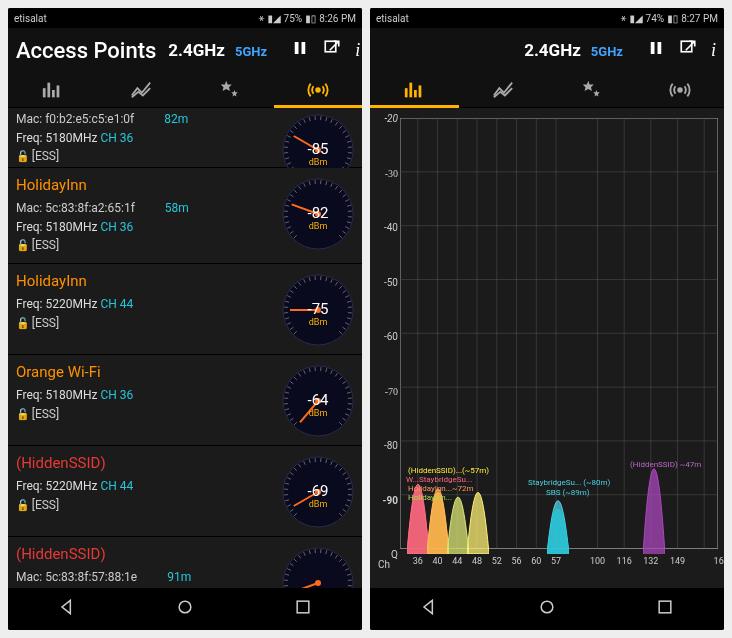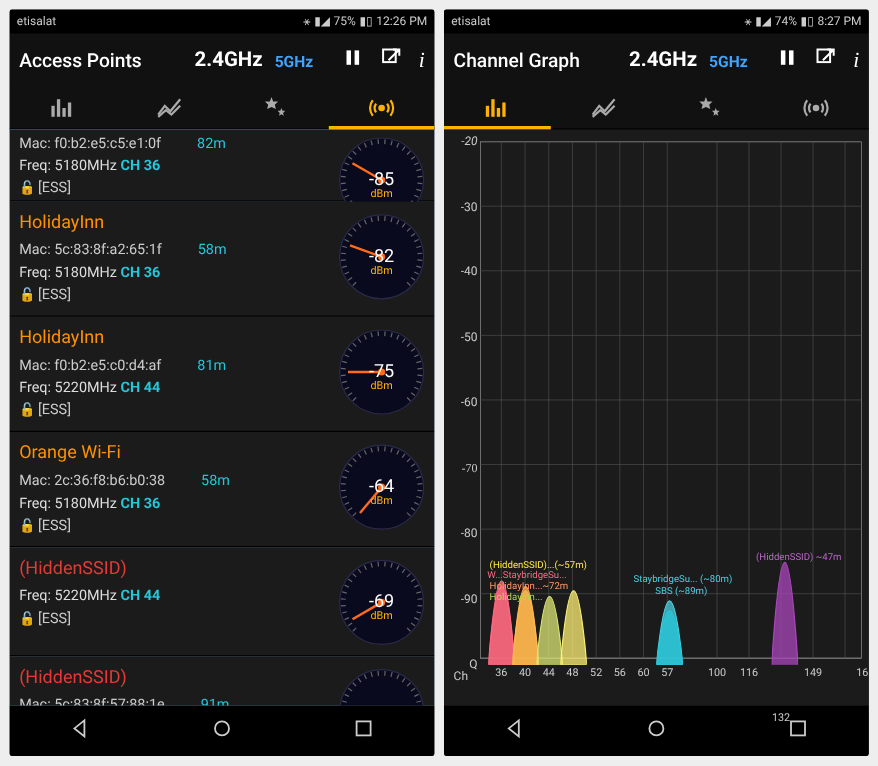--- a/index.html
+++ b/index.html
@@ -1,42 +1,42 @@
 <!DOCTYPE html>
 <html><head>
 <meta charset="utf-8">
 <style>
 *{box-sizing:border-box;margin:0;padding:0;font-family:Roboto,Arial,sans-serif}
 body{background:#eee;padding:8px;display:flex;gap:8px}
 .phone{width:358px;height:622px;background:#111;border-radius:2px;overflow:hidden;display:flex;flex-direction:column;position:relative}
 .statusbar{height:20px;background:#000;color:#ccc;font-size:10px;display:flex;align-items:center;padding:0 6px;justify-content:space-between}
 .statusbar .sb-right{display:flex;align-items:center;gap:3px}
 .toolbar{height:44px;background:#111;display:flex;align-items:center;padding:0 8px;gap:6px}
-.toolbar .title{color:#fff;font-size:16px;font-weight:500;flex:0 0 auto}
+.toolbar .title{color:#fff;font-size:22px;font-weight:500;flex:0 0 auto}
 .band{font-weight:700}
 .band.ghz24{color:#fff;font-size:17px}
 .band.ghz5{color:#3fa4ff;font-size:13px}
 .bandsub{font-size:10px}
 .tb-icon{color:#fff;margin-left:8px;cursor:pointer}
 .tb-icon svg{width:18px;height:18px}
 .tabrow{height:36px;background:#111;display:flex;border-bottom:1px solid #000}
 .tab{flex:1;display:flex;align-items:center;justify-content:center;color:#aaa;cursor:pointer;position:relative}
 .tab svg{width:22px;height:22px}
 .tab.active{color:#ffb300}
 .tab.active::after{content:"";position:absolute;bottom:-1px;left:0;right:0;height:3px;background:#ffb300}
 .list{flex:1;overflow:hidden;background:#7dd3fc}
 .ap{background:#1b1b1b;border-bottom:1px solid #000;padding:6px 8px 8px;display:flex;position:relative;min-height:90px}
 .ap .info{flex:1;font-size:12px;line-height:1.55}
 .ssid{font-size:15px;margin-bottom:2px}
 .ssid.orange{color:#ff9100}
 .ssid.red{color:#e53935}
 .lbl{color:#ddd}
 .mac{color:#ccc}
 .dist{color:#26c6da;display:inline-block;margin-left:30px}
-.chan{color:#26c6da;font-weight:700}
+.chan{color:#26c6da;font-weight:400}
 .lock{color:#ffb300;font-size:11px;margin-right:2px}
 .ess{color:#ccc}
 .gauge{width:72px;height:72px;position:relative;margin-top:4px}
 .gauge .num{position:absolute;top:26px;left:0;right:0;text-align:center;color:#fff;font-size:15px}
 .gauge .unit{position:absolute;top:43px;left:0;right:0;text-align:center;color:#ffb300;font-size:9px}
 .gauge svg{position:absolute;inset:0}
 .ap.cut{min-height:60px;max-height:60px;padding-top:2px}
 .ap.cutbot{min-height:58px;max-height:58px;overflow:hidden}
 .graph-area{flex:1;background:#1b1b1b;position:relative}
 .grid{position:absolute;inset:10px 6px 34px 30px}
@@ -60,21 +60,21 @@
 <body>
 
 <div class="phone">
   <div class="statusbar">
     <span>etisalat</span>
     <span class="sb-right">
       <span>⚹</span>
       <span>▮◢</span>
       <span>75%</span>
       <span>▮▯</span>
-      <span>12:26 PM</span>
+      <span>8:26 PM</span>
     </span>
   </div>
   <div class="toolbar">
     <span class="title">Access Points</span>
     <span class="flex-spacer"></span>
     <span><span class="band ghz24">2.4</span><span class="band ghz24 bandsub">GHz</span></span>
     <span style="margin-left:4px"><span class="band ghz5">5</span><span class="band ghz5 bandsub">GHz</span></span>
     <span class="tb-icon" style="margin-left:18px"><svg viewBox="0 0 24 24" fill="currentColor">
           <rect x="5" y="4" width="5" height="16"></rect>
           <rect x="14" y="4" width="5" height="16"></rect>
@@ -200,21 +200,20 @@
             <line x1="36" y1="36" x2="9.688606617994566" y2="26.423435986881277" stroke="#ff6b1a" stroke-width="2"></line>
             <circle cx="36" cy="36" r="3" fill="#ff6b1a"></circle>
           </svg>
           <div class="num">-82</div>
           <div class="unit">dBm</div>
         </div>
       </div>
       <div class="ap">
         <div class="info">
     <div class="ssid orange">HolidayInn</div>
-    <div><span class="mac">Mac: f0:b2:e5:c0:d4:af</span><span class="dist">81m</span></div>
     <div><span class="lbl">Freq: 5220MHz</span> <span class="chan">CH 44</span></div>
     <div><span class="lock">🔓</span><span class="ess">[ESS]</span></div>
   </div>
   <div class="gauge">
           <svg viewBox="0 0 72 72">
             <circle cx="36" cy="36" r="35" fill="#0a0a1f" stroke="#2a2a4a"></circle>
             <line x1="14.786796564403577" y1="57.21320343559643" x2="11.958369439657385" y2="60.04163056034262" stroke="#666" stroke-width="1"></line>
             <line x1="11.425438671330252" y1="53.207293090531394" x2="8.148830494174288" y2="55.50159883593558" stroke="#666" stroke-width="1"></line>
             <line x1="8.8107663889005" y1="48.67854785222099" x2="5.185535240753904" y2="50.36902089918378" stroke="#666" stroke-width="1"></line>
             <line x1="7.022225211327953" y1="43.76457135307563" x2="3.1585219061716785" y2="44.79984753348572" stroke="#666" stroke-width="1"></line>
@@ -245,21 +244,20 @@
             <line x1="36" y1="36" x2="8" y2="36" stroke="#ff6b1a" stroke-width="2"></line>
             <circle cx="36" cy="36" r="3" fill="#ff6b1a"></circle>
           </svg>
           <div class="num">-75</div>
           <div class="unit">dBm</div>
         </div>
       </div>
       <div class="ap">
         <div class="info">
     <div class="ssid orange">Orange Wi-Fi</div>
-    <div><span class="mac">Mac: 2c:36:f8:b6:b0:38</span><span class="dist">58m</span></div>
     <div><span class="lbl">Freq: 5180MHz</span> <span class="chan">CH 36</span></div>
     <div><span class="lock">🔓</span><span class="ess">[ESS]</span></div>
   </div>
   <div class="gauge">
           <svg viewBox="0 0 72 72">
             <circle cx="36" cy="36" r="35" fill="#0a0a1f" stroke="#2a2a4a"></circle>
             <line x1="14.786796564403577" y1="57.21320343559643" x2="11.958369439657385" y2="60.04163056034262" stroke="#666" stroke-width="1"></line>
             <line x1="11.425438671330252" y1="53.207293090531394" x2="8.148830494174288" y2="55.50159883593558" stroke="#666" stroke-width="1"></line>
             <line x1="8.8107663889005" y1="48.67854785222099" x2="5.185535240753904" y2="50.36902089918378" stroke="#666" stroke-width="1"></line>
             <line x1="7.022225211327953" y1="43.76457135307563" x2="3.1585219061716785" y2="44.79984753348572" stroke="#666" stroke-width="1"></line>
@@ -399,21 +397,20 @@
     <span>etisalat</span>
     <span class="sb-right">
       <span>⚹</span>
       <span>▮◢</span>
       <span>74%</span>
       <span>▮▯</span>
       <span>8:27 PM</span>
     </span>
   </div>
   <div class="toolbar">
-    <span class="title">Channel Graph</span>
     <span class="flex-spacer"></span>
     <span><span class="band ghz24">2.4</span><span class="band ghz24 bandsub">GHz</span></span>
     <span style="margin-left:4px"><span class="band ghz5">5</span><span class="band ghz5 bandsub">GHz</span></span>
     <span class="tb-icon" style="margin-left:18px"><svg viewBox="0 0 24 24" fill="currentColor">
           <rect x="5" y="4" width="5" height="16"></rect>
           <rect x="14" y="4" width="5" height="16"></rect>
         </svg></span>
     <span class="tb-icon"><svg viewBox="0 0 24 24" fill="none" stroke="currentColor" stroke-width="2.2">
           <rect x="3" y="3" width="14" height="14"></rect>
           <path d="M9 15 L21 3 M14 3 H21 V10" fill="none"></path>
@@ -469,41 +466,41 @@
         <line x1="138" y1="0" x2="138" y2="436"></line>
         <line x1="158" y1="0" x2="158" y2="436"></line>
         <line x1="200" y1="0" x2="200" y2="436"></line>
         <line x1="227" y1="0" x2="227" y2="436"></line>
         <line x1="254" y1="0" x2="254" y2="436"></line>
         <line x1="281" y1="0" x2="281" y2="436"></line>
         <line x1="308" y1="0" x2="308" y2="436"></line>
       </svg>
     <div class="ylabels" id="ylabels">
         <div style="top: 0%; font-style: italic;">-20</div>
-        <div style="top: 12.5%;">-30</div>
+        <div style="top: 12.5%; font-family: Liberation Serif, serif;">-30</div>
         <div style="top: 25%; text-align: center;">-40</div>
         <div style="top: 37.5%;">-50</div>
         <div style="top: 50%;">-60</div>
         <div style="top: 62.5%; font-family: Liberation Serif, serif;">-70</div>
         <div style="top: 75%;">-80</div>
-        <div style="top: 87.5%;">-90</div>
+        <div style="top: 87.5%; font-weight: bold;">-90</div>
         <div style="top: 100%;">Q</div>
       </div>
     <div class="xlabels" id="xlabels">
         <div style="left: 5.59006%;">36</div>
         <div style="left: 11.8012%;">40</div>
         <div style="left: 18.0124%;">44</div>
         <div style="left: 24.2236%;">48</div>
         <div style="left: 30.4348%;">52</div>
         <div style="left: 36.646%;">56</div>
         <div style="left: 42.8571%;">60</div>
         <div style="left: 49.0683%;">57</div>
         <div style="left: 62.1118%;">100</div>
         <div style="left: 70.4969%;">116</div>
-        <div style="left: 78.882%; margin-top: 38px;">132</div>
+        <div style="left: 78.882%;">132</div>
         <div style="left: 87.2671%;">149</div>
         <div style="left: 95.6522%; margin-left: 17px;">165</div>
       </div>
     <span class="xaxis-title">Ch</span>
     <div id="peaks">
         <div class="peak" style="left: 37px;">
           <svg width="22" height="87.19999999999999" viewBox="0 0 22 87.19999999999999">
             <path d="M0 87.19999999999999 Q 11 -43.599999999999994 22 87.19999999999999 Z" fill="#e57373" fill-opacity="0.75" stroke="#e57373"></path>
           </svg>
         </div>

